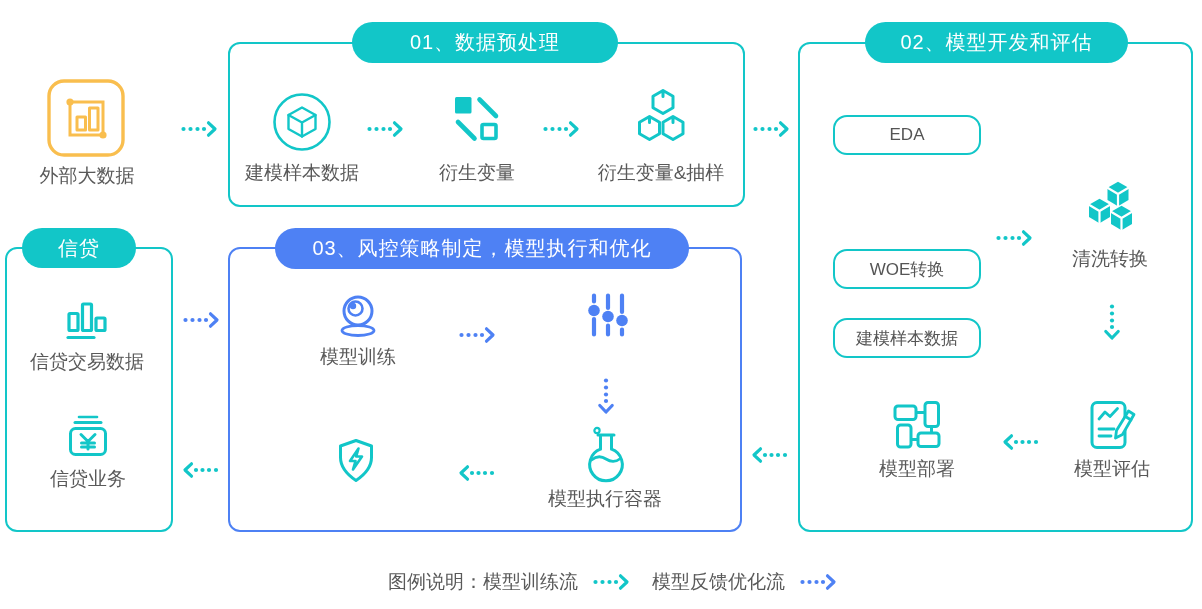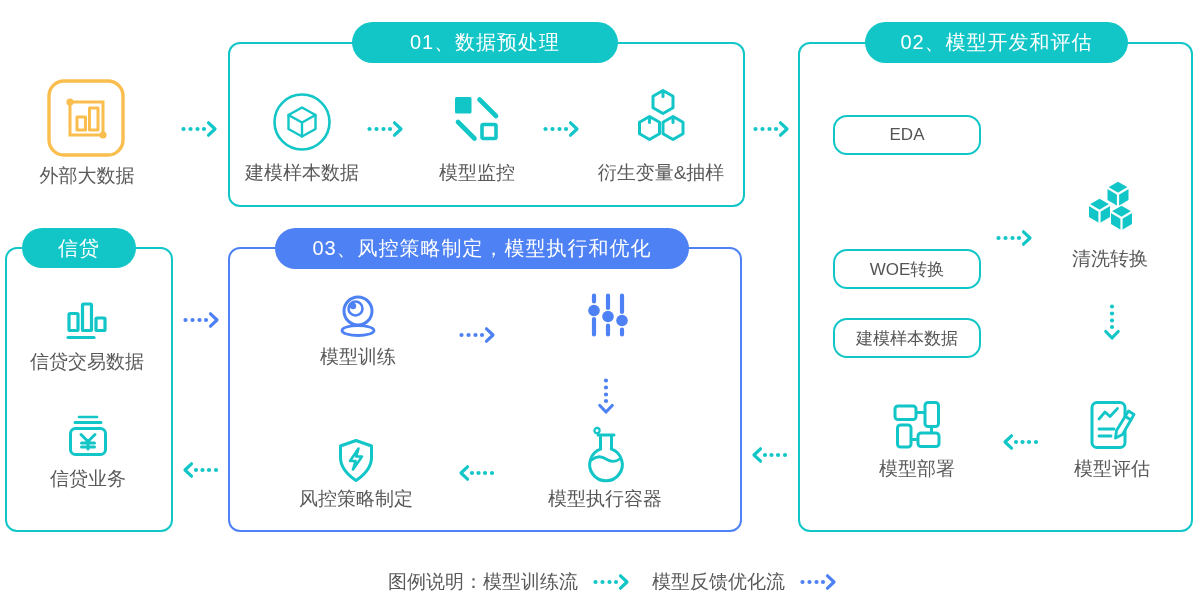--- a/index.html
+++ b/index.html
@@ -79,21 +79,21 @@
   </span>
 
   <span class="icon" style="left:453px;top:95px">
     <svg width="48" height="48" viewBox="0 0 48 48">
       <rect x="2" y="2" width="16.5" height="16.5" rx="1.5" class="tf"></rect>
       <path class="nf tk rnd" stroke-width="4.6" d="M26.5 4.5 L43 21"></path>
       <path class="nf tk rnd" stroke-width="4.6" d="M5 27 L21.5 43.5"></path>
       <rect x="29" y="29.5" width="14" height="14" rx="1.5" class="nf tk" stroke-width="3.6"></rect>
     </svg>
   </span>
-  <span class="lbl" style="left:477px;top:160px">模型监控</span>
+  <span class="lbl" style="left:477px;top:160px">衍生变量</span>
 
   <span class="arr" style="left:542px;top:120px">
     <svg width="38" height="18" viewBox="0 0 38 18">
         <circle class="tf" cx="3.5" cy="9" r="2.1"></circle>
         <circle class="tf" cx="10.5" cy="9" r="2.1"></circle>
         <circle class="tf" cx="17.5" cy="9" r="2.1"></circle>
         <circle class="tf" cx="24" cy="9" r="2.1"></circle>
         <path class="nf tk rnd" stroke-width="3.2" d="M28.5 2.8 L35 9 L28.5 15.2"></path>
       </svg>
   </span>
@@ -259,21 +259,20 @@
         <circle class="tf" cx="34" cy="9" r="2.1"></circle>
       </svg>
   </span>
 
   <span class="icon" style="left:335px;top:437px">
     <svg width="42" height="48" viewBox="0 0 42 48">
       <path class="nf tk rnd" stroke-width="3" d="M21 3.5 L36.5 9 V20.5 C36.5 30.5 29.5 37.8 21 43.5 C12.5 37.8 5.5 30.5 5.5 20.5 V9 Z"></path>
       <path class="nf tk rnd" stroke-width="2.6" d="M23.5 11.5 L15 24 H20.5 L18 32.5 L27 19.5 H21.2 Z"></path>
     </svg>
   </span>
-  <span class="lbl" style="left:356px;top:486px">风控策略制定</span>
 
   <div class="frame teal" style="left:5px;top:247px;width:168px;height:285px"></div>
   <div class="pill teal" style="left:22px;top:228px;width:114px;height:40px">信贷</div>
 
   <span class="icon" style="left:64px;top:300px">
     <svg width="46" height="44" viewBox="0 0 46 44">
       <rect x="5" y="13.5" width="9" height="17" rx="1" class="nf tk" stroke-width="3.2"></rect>
       <rect x="18.5" y="4" width="9" height="26.5" rx="1" class="nf tk" stroke-width="3.2"></rect>
       <rect x="32" y="18" width="9" height="12.5" rx="1" class="nf tk" stroke-width="3.2"></rect>
       <path class="nf tk rnd" stroke-width="3.2" d="M4 37.5 H30"></path>

